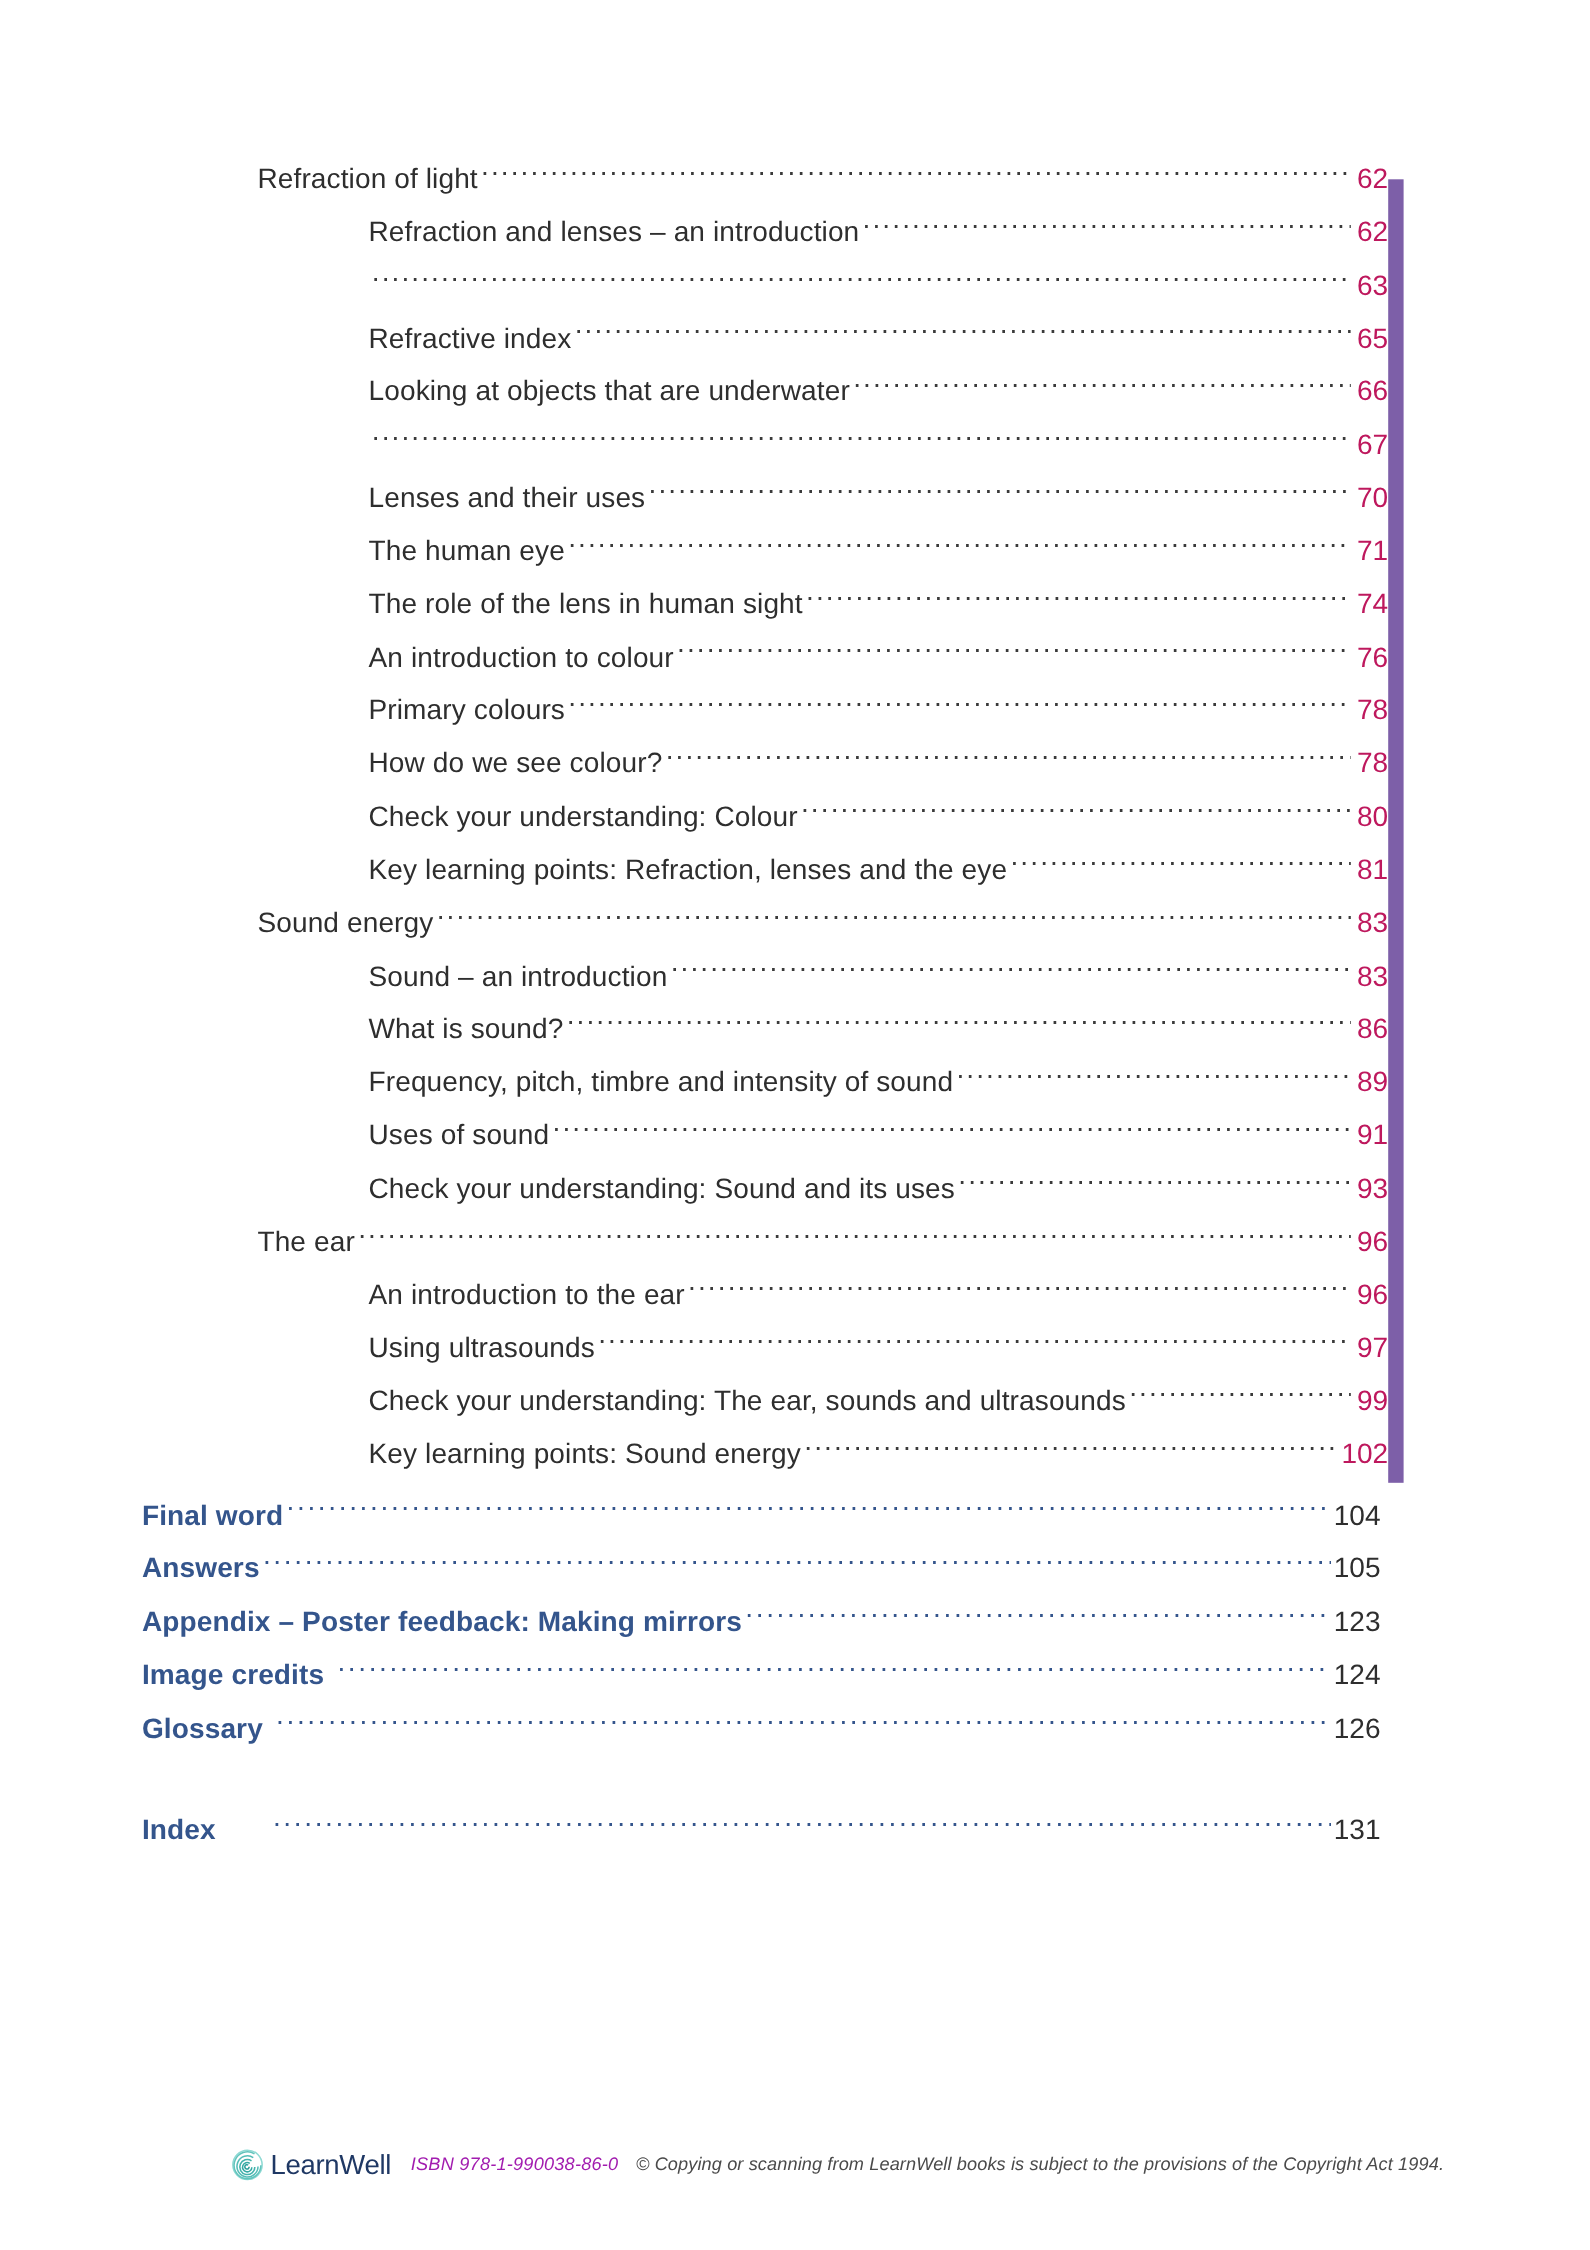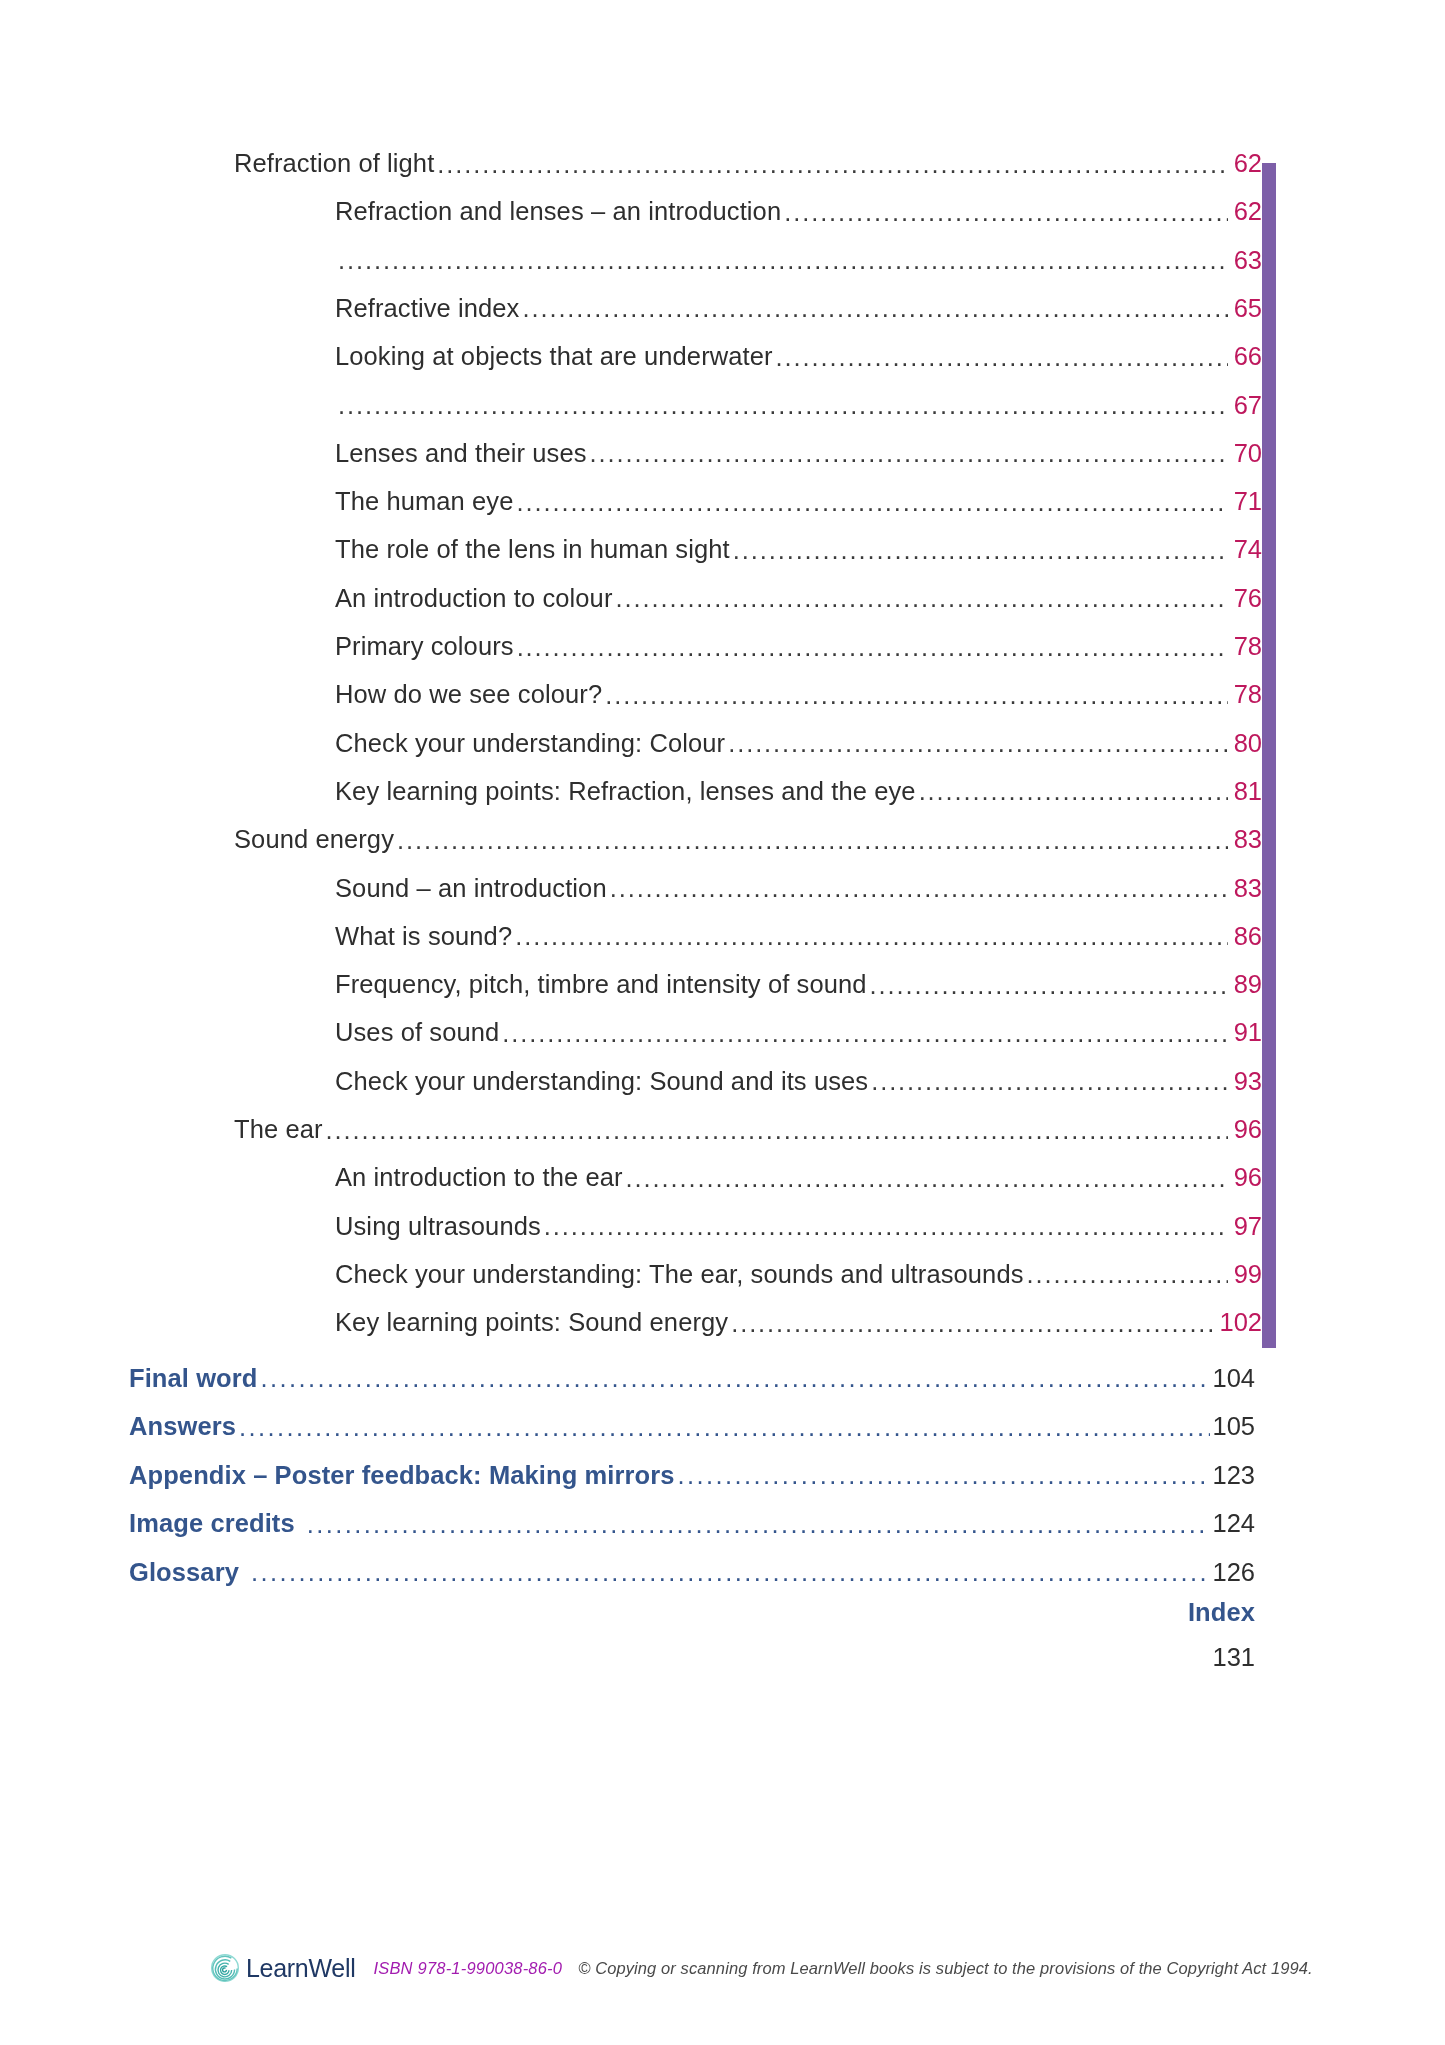--- a/index.html
+++ b/index.html
@@ -36,21 +36,21 @@
   #toc {
     position: absolute;
     left: 0;
     top: 0;
     width: 1445px;
   }
 
   .toc-row {
     position: absolute;
     display: flex;
-    align-items: flex-end;
+    align-items: flex-start;
     white-space: nowrap;
     color: #2b2b2b;
   }
 
   .toc-title {
     flex: 0 0 auto;
     font-size: 25.5px;
     font-weight: 400;
     letter-spacing: 0.1px;
     color: #2e2e2e;
@@ -312,21 +312,21 @@
       <div class="toc-row lvlb gap-small" style="top: 1509.3px;">
         <span class="toc-title">Image credits</span>
         <span class="toc-leader"></span>
         <span class="toc-page">124</span>
       </div>
       <div class="toc-row lvlb gap-small" style="top: 1557.9px;">
         <span class="toc-title">Glossary</span>
         <span class="toc-leader"></span>
         <span class="toc-page">126</span>
       </div>
-      <div class="toc-row lvlb gap-large" style="top: 1598px; flex-direction: column;">
+      <div class="toc-row lvlb gap-large" style="top: 1650px;">
         <span class="toc-title">Index</span>
         <span class="toc-leader"></span>
         <span class="toc-page">131</span>
       </div>
     </div>
 
   <div id="footer">
     <span id="logo-mark">
       <svg viewBox="0 0 32 32" width="30" height="30" aria-hidden="true">
         <g fill="none" stroke="#7fd4cd" stroke-width="1.5">

